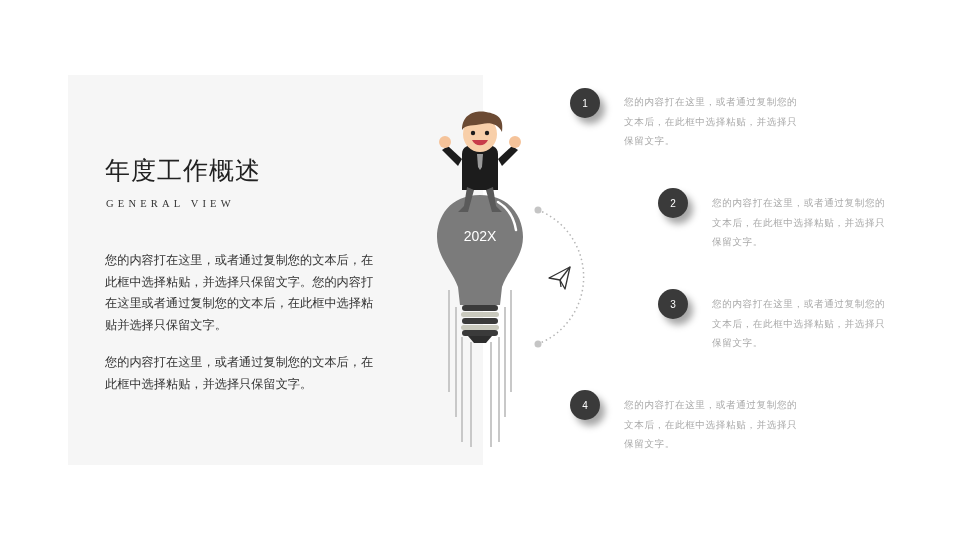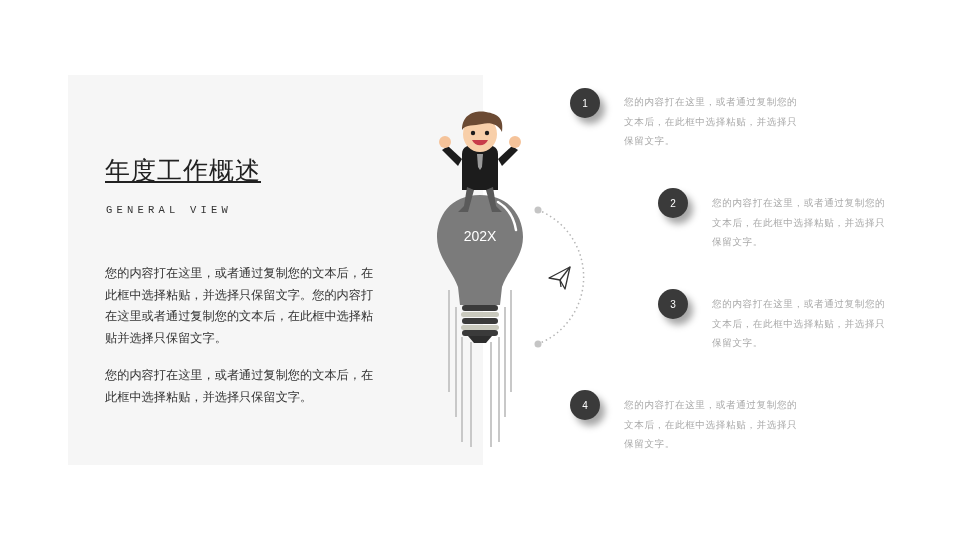--- a/index.html
+++ b/index.html
@@ -1,21 +1,21 @@
 <!DOCTYPE html>
 <html><head>
 <meta charset="utf-8">
 <style>
   html, body { margin:0; padding:0; }
   body { width:960px; height:540px; background:#ffffff; position:relative; overflow:hidden;
          font-family:"DejaVu Sans","Liberation Sans",sans-serif; }
   .card { position:absolute; left:68px; top:75px; width:415px; height:390px; background:#f6f6f6; }
-  .title { position:absolute; left:105px; top:154px; font-size:25px; color:#222; letter-spacing:1px; font-weight:normal;text-decoration:underline; }
-  .subtitle { position:absolute; left:106px; top:204px; font-size:10.5px; color:#333; letter-spacing:4.2px; font-family:Liberation Mono, monospace; }
-  .para { position:absolute; left:105px; width:275px; font-size:12.2px; line-height:21.5px; color:#333;margin-top:13px; }
+  .title { position:absolute; left:105px; top:154px; font-size:25px; color:#222; letter-spacing:1px; font-weight:normal; }
+  .subtitle { position:absolute; left:106px; top:198px; font-size:10.5px; color:#333; letter-spacing:4.2px; font-family:Liberation Serif, serif; }
+  .para { position:absolute; left:105px; width:275px; font-size:12.2px; line-height:21.5px; color:#333; }
   .p1 { top:250px; }
   .p2 { top:352px; }
   .num { position:absolute; width:30px; height:30px; border-radius:50%; background:#3a3a3a; color:#fff;
          font-size:10px; font-family:"Liberation Sans",sans-serif; display:flex; align-items:center; justify-content:center;
          box-shadow:5px 6px 7px rgba(0,0,0,0.35); }
   .item-text { position:absolute; width:180px; font-size:9.6px; line-height:19.5px; color:#a9a9a9; letter-spacing:0.6px; }
   .illus { position:absolute; left:420px; top:102px; width:200px; height:380px; }
 </style>
 </head>
 <body>

